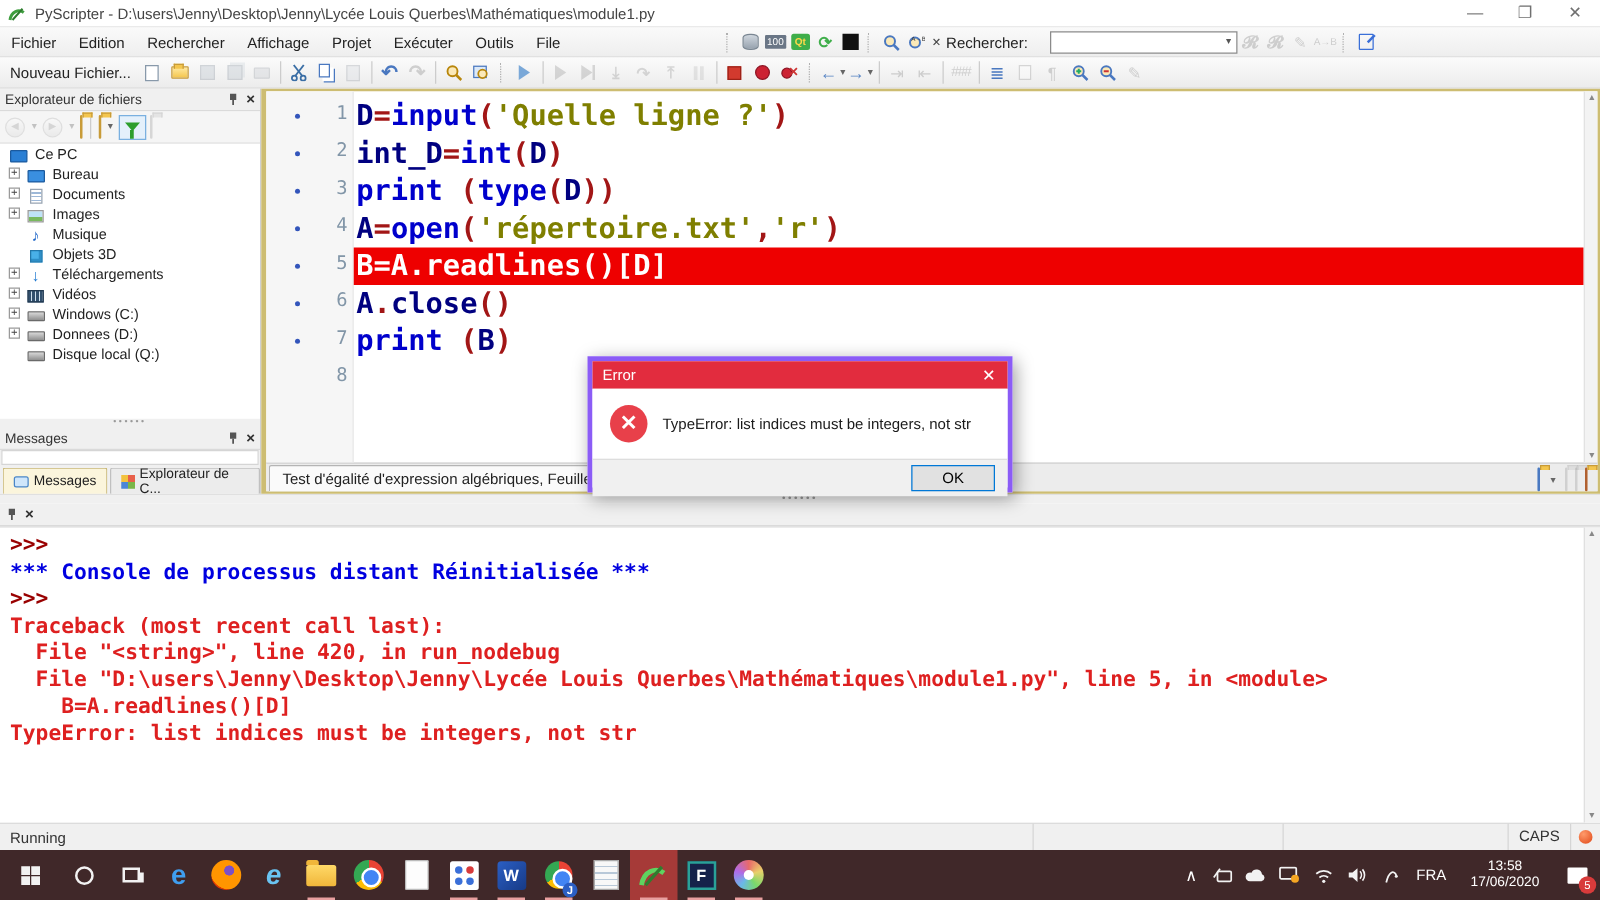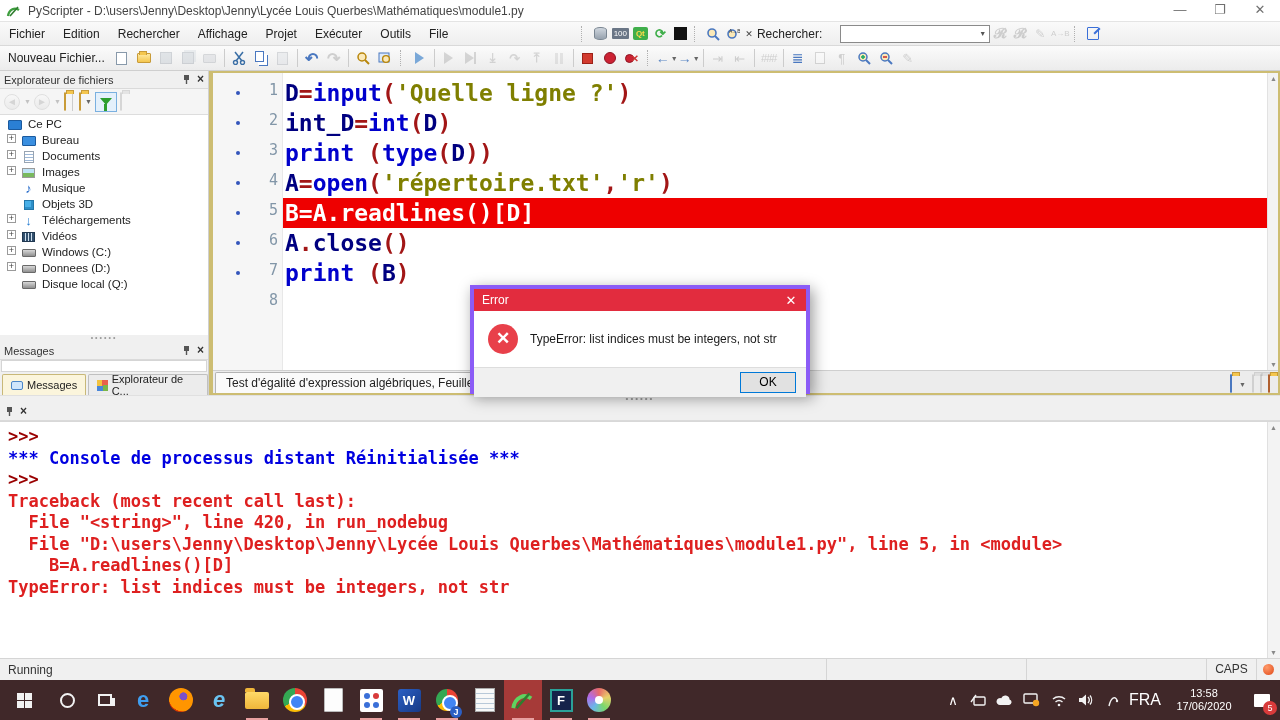--- a/index.html
+++ b/index.html
@@ -119,21 +119,21 @@
   
   .dialog { position:absolute; left:470px; top:285px; width:340px; height:109px;
             background:#fff; border:4px solid #8b5cf6; box-shadow:3px 4px 14px rgba(0,0,0,.4); z-index:50;}
   .dlg-title { height:22px; background:#e22c3e; color:#fff; font-size:12px; display:flex; align-items:center; padding-left:8px;}
   .dlg-close { margin-left:auto; width:30px; text-align:center; color:#fff; font-size:13px;}
   .dlg-body { height:56px; display:flex; align-items:center; background:#fff;}
   .dlg-err-ico { width:30px; height:30px; border-radius:50%; background:#e8404a; color:#fff;
                  font-size:17px; font-weight:bold; text-align:center; line-height:29px; margin:0 12px 0 14px; flex:none;}
   .dlg-msg { font-size:12px; color:#1a1a1a;}
   .dlg-footer { height:30px; background:#f0f0f0; border-top:1px solid #ddd; display:flex; align-items:center; justify-content:flex-end;}
-  .ok-btn { width:56px; height:21px; background:#e1e1e1; border:1px solid #0078d7; font-size:12px; color:#000;
+  .ok-btn { width:67px; height:21px; background:#e1e1e1; border:1px solid #0078d7; font-size:12px; color:#000;
             margin-right:10px; text-align:center; line-height:19px;}
 
   
   .splitter { height:8px; background:#f0f0f0; text-align:center; font-size:8px; color:#999;
               letter-spacing:2px; line-height:6px; border-top:1px solid #e0e0e0;}
 
   
   .console { height:255px; display:flex; flex-direction:column; background:#fff;}
   .con-body { flex:1; position:relative; background:#fff; border-top:1px solid #d8d8d8;}
   .con-lines { position:absolute; top:4px; left:8px; right:14px;}
@@ -171,21 +171,21 @@
   .gridapp i{background:#3a6fd8;border-radius:50%;} .gridapp i:nth-child(2){background:#d83a3a;}
   .blueapp { width:23px;height:23px;border-radius:3px;background:linear-gradient(135deg,#2b5fc4,#173a86);color:#fff;font-size:13px;font-weight:bold;display:flex;align-items:center;justify-content:center;}
   .chromej { position:relative;}
   .jbadge { position:absolute; right:4px; bottom:2px; width:12px;height:12px;border-radius:50%;background:#2b5fc4;color:#fff;font-size:9px;font-weight:bold;text-align:center;line-height:12px;}
   .notep { width:20px;height:24px;background:#f8f8f8;border:1px solid #aaa;background-image:repeating-linear-gradient(#f8f8f8 0 4px,#b8c8d8 4px 5px);}
   .fapp { width:23px;height:23px;background:#15224a;border:2px solid #2aa198;color:#fff;font-size:13px;font-weight:bold;display:flex;align-items:center;justify-content:center;}
   .palette { width:24px;height:24px;border-radius:50%;background:conic-gradient(#e86a6a,#e8d06a,#7ad86a,#6ab8e8,#b06ae8,#e86a6a);position:relative;}
   .palette:after{content:"";position:absolute;left:8px;top:8px;width:8px;height:8px;border-radius:50%;background:#fff;}
   .tray { display:flex; align-items:center; margin-left:auto;}
   .tray-ic { width:27px; display:flex; align-items:center; justify-content:center; height:100%;}
-  .lang { font-size:16px; width:38px; text-align:center;}
+  .lang { font-size:12px; width:38px; text-align:center;}
   .clock { font-size:11px; line-height:13px; text-align:center; width:80px;}
   .notif { width:36px; display:flex; align-items:center; justify-content:center; position:relative; height:100%;}
   .notif-sq { width:16px;height:13px;background:#fff;border-radius:1px;}
   .nbadge { position:absolute; right:3px; bottom:5px; width:14px;height:14px;border-radius:50%;background:#d83b3b;color:#fff;font-size:9px;text-align:center;line-height:14px;}
   .chev { font-size:13px; color:#fff; width:22px; text-align:center;}
   svg.wt { stroke:#f2f2f2; fill:none; stroke-width:1.4; }
 </style>
 </head>
 <body>
 

